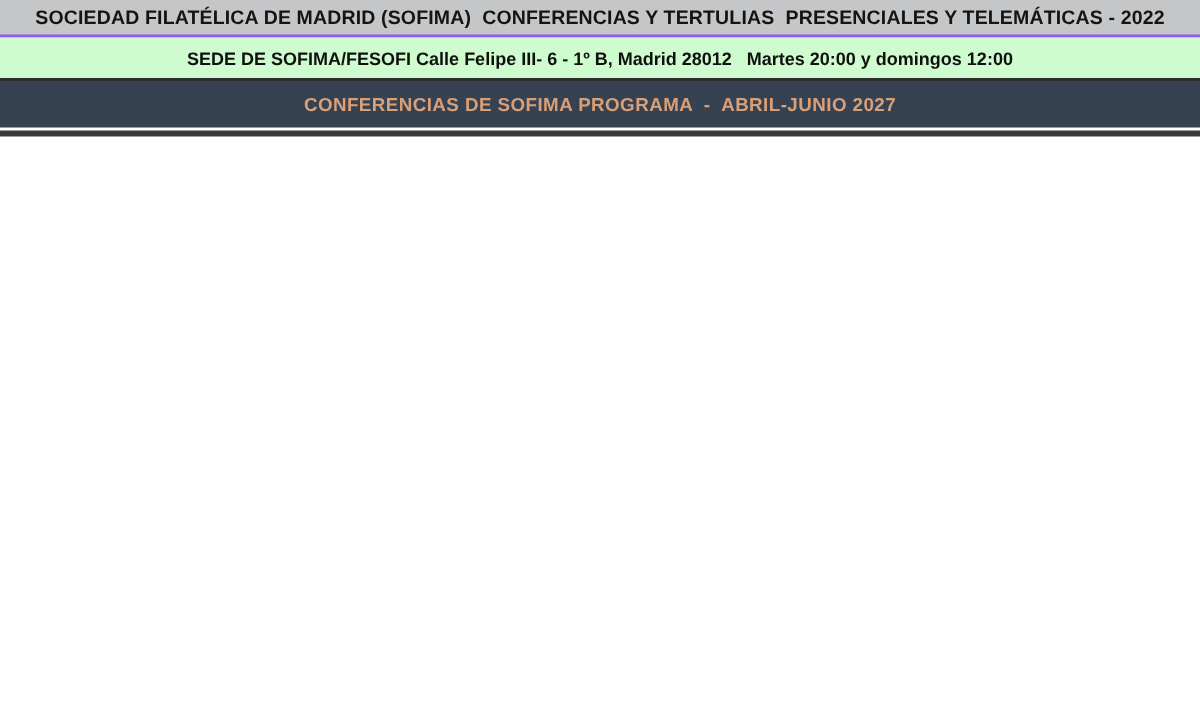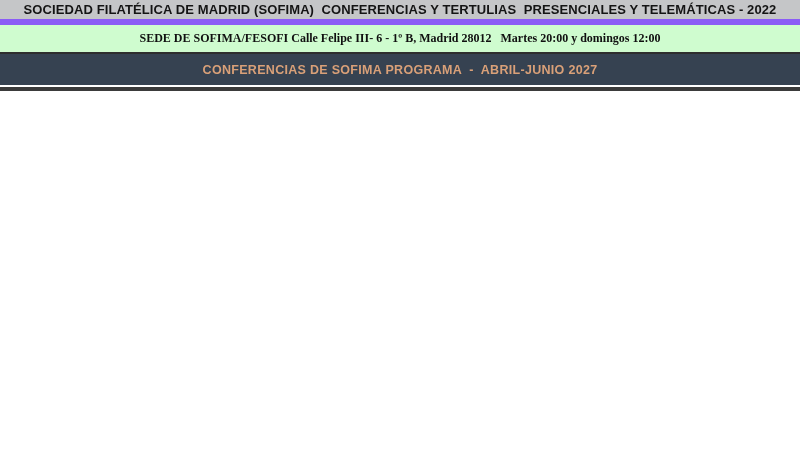--- a/index.html
+++ b/index.html
@@ -3,26 +3,26 @@
 <meta charset="utf-8">
 <style>
   html,body{margin:0;padding:0;background:#ffffff;}
   .page{
     width:800px;height:471px;position:relative;overflow:hidden;
     font-family:"Liberation Sans",sans-serif;background:#ffffff;
   }
   .bar{display:flex;align-items:center;justify-content:center;width:800px;box-sizing:border-box;}
   .bar span{white-space:pre;}
   .bar-top{
-    height:25px;background:#c5c6c8;border-bottom:6px solid #8b5cf6;
+    height:25px;background:#c5c6c8;border-bottom:2px solid #8b5cf6;
     font-size:13px;font-weight:bold;color:#141414;letter-spacing:.1px;
   }
   .bar-sede{
     height:29px;background:#cffccf;border-bottom:2px solid #2e2e2e;
-    font-size:12px;font-weight:bold;color:#101010;font-family:Liberation Serif, serif;
+    font-size:12px;font-weight:bold;color:#101010;
   }
   .bar-program{
     height:31px;background:#364251;
     font-size:12.5px;font-weight:bold;color:#d9a078;letter-spacing:.3px;
   }
   .table-wrap{
     margin-top:2px;border:2px solid #3b3b3b;width:800px;box-sizing:border-box;
   }
   table{border-collapse:collapse;table-layout:fixed;width:100%;}
 </style>

